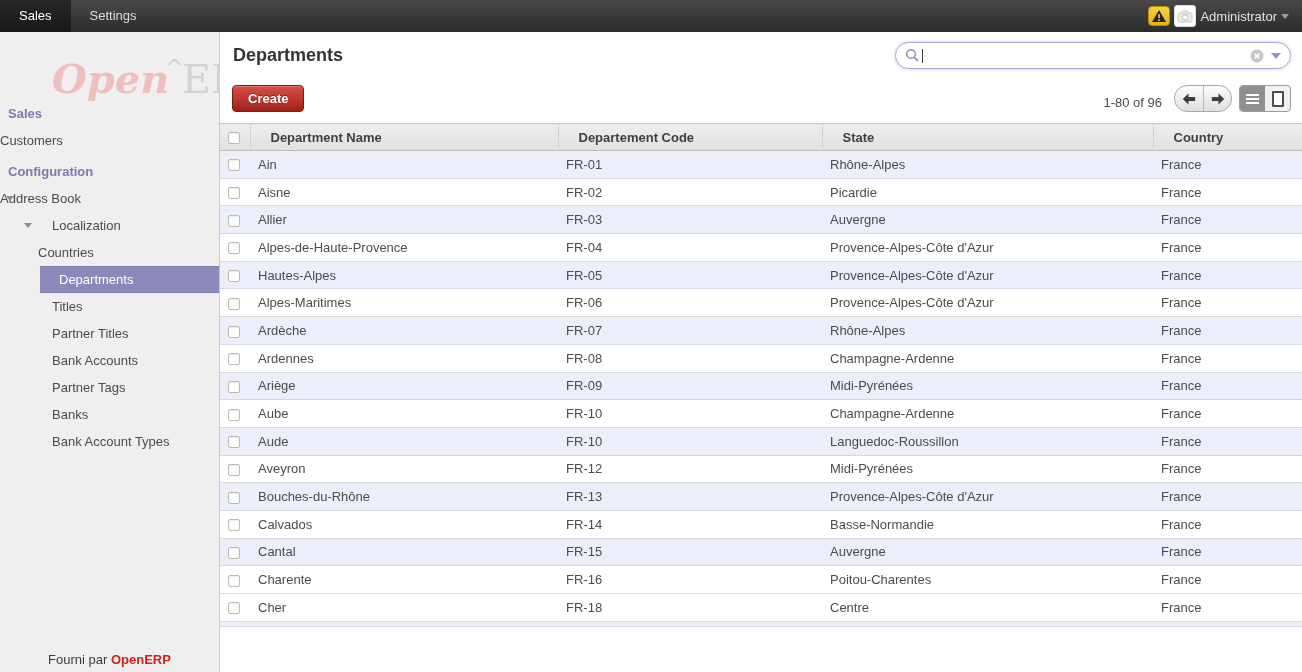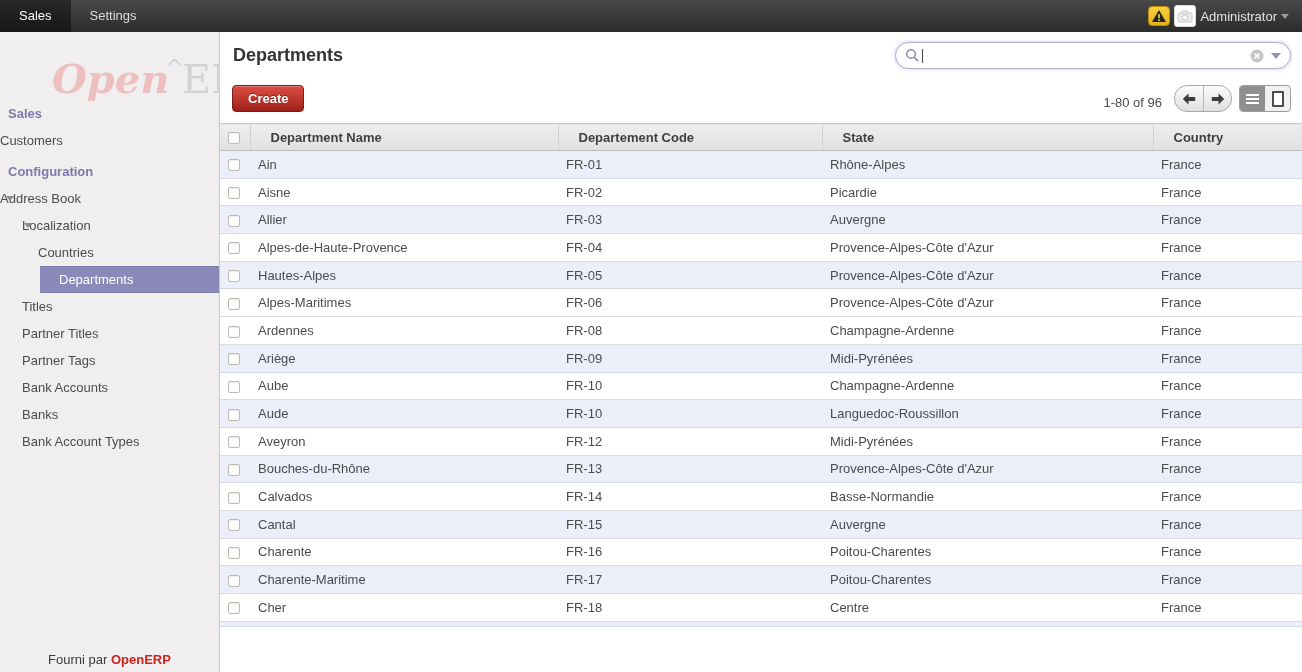--- a/index.html
+++ b/index.html
@@ -22,21 +22,21 @@
   .content { flex:1; background:#fff; min-width:0; }
 
   
   .logo { padding:10px 0 2px 8px; height:64px; font-family:"DejaVu Serif", serif; font-size:40px; line-height:52px; white-space:nowrap; cursor:default;margin-left:44px; }
   .logo .open { font-style:italic; font-weight:bold; color:#eebfbf; }
   .logo .ant { color:#d2cfcf; font-size:22px; vertical-align:18px; margin-left:-4px; letter-spacing:-2px; }
   .logo .erp { color:#d5d2d2; letter-spacing:0px; }
   .nav-heading { color:#7c7bad; font-weight:bold; font-size:13px; padding-left:8px; line-height:26px; margin-top:5px; cursor:default; }
   .nav-item { position:relative; line-height:27px; font-size:13px; color:#4c4c4c; cursor:pointer; white-space:nowrap; }
   .ind1 { }
-  .ind2 { padding-left:22px; }
+  .ind2 { padding-left:52px; }
   .ind3 { padding-left:38px; }
   .tree-caret { position:absolute; top:11px; width:0; height:0; border-left:4px solid transparent; border-right:4px solid transparent; border-top:5px solid #8d8d8d; }
   .ind1 > .tree-caret { left:6px; }
   .ind2 > .tree-caret { left:24px; }
   .nav-item.selected { background:#8a89ba; color:#fff; margin-left:40px; padding-left:19px; border-top:1px solid #7d7cab; border-bottom:1px solid #7d7cab; line-height:25px; }
   .sidebar-footer { position:absolute; bottom:5px; left:0; right:0; text-align:center; font-size:13px; color:#3c3c3c; cursor:default; }
   .sidebar-footer .brand { color:#d0211c; font-weight:bold; cursor:pointer; }
 
   
   .content-top { position:relative; height:91px; background:#fff; }
@@ -103,22 +103,22 @@
     <div>
         <div class="nav-heading">Sales</div>
         <div class="nav-item ind1"><span>Customers</span></div>
         <div class="nav-heading">Configuration</div>
         <div class="nav-item ind1"><span class="tree-caret"></span><span>Address Book</span></div>
         <div class="nav-item ind2"><span class="tree-caret"></span><span>Localization</span></div>
         <div class="nav-item ind3"><span>Countries</span></div>
         <div class="nav-item ind3 selected"><span>Departments</span></div>
         <div class="nav-item ind2"><span>Titles</span></div>
         <div class="nav-item ind2"><span>Partner Titles</span></div>
+        <div class="nav-item ind2"><span>Bank Accounts</span></div>
         <div class="nav-item ind2"><span>Partner Tags</span></div>
-        <div class="nav-item ind2"><span>Bank Accounts</span></div>
         <div class="nav-item ind2"><span>Banks</span></div>
         <div class="nav-item ind2"><span>Bank Account Types</span></div>
       </div>
     <div class="sidebar-footer"><span>Fourni par </span><span class="brand">OpenERP</span></div>
   </div>
 
   <div class="content">
     <div class="content-top">
       <div class="page-title">Departments</div>
 
@@ -221,20 +221,27 @@
             <td>Provence-Alpes-Côte d'Azur</td>
             <td>France</td>
           </tr>
           <tr class="even">
             <td class="cbcell"><span class="cb"></span></td>
             <td>Alpes-Maritimes</td>
             <td>FR-06</td>
             <td>Provence-Alpes-Côte d'Azur</td>
             <td>France</td>
           </tr>
+          <tr class="odd">
+            <td class="cbcell"><span class="cb"></span></td>
+            <td>Ardèche</td>
+            <td>FR-07</td>
+            <td>Rhône-Alpes</td>
+            <td>France</td>
+          </tr>
           <tr class="even">
             <td class="cbcell"><span class="cb"></span></td>
             <td>Ardennes</td>
             <td>FR-08</td>
             <td>Champagne-Ardenne</td>
             <td>France</td>
           </tr>
           <tr class="odd">
             <td class="cbcell"><span class="cb"></span></td>
             <td>Ariège</td>
@@ -281,27 +288,20 @@
             <td class="cbcell"><span class="cb"></span></td>
             <td>Cantal</td>
             <td>FR-15</td>
             <td>Auvergne</td>
             <td>France</td>
           </tr>
           <tr class="even">
             <td class="cbcell"><span class="cb"></span></td>
             <td>Charente</td>
             <td>FR-16</td>
-            <td>Poitou-Charentes</td>
-            <td>France</td>
-          </tr>
-          <tr class="odd">
-            <td class="cbcell"><span class="cb"></span></td>
-            <td>Charente-Maritime</td>
-            <td>FR-17</td>
             <td>Poitou-Charentes</td>
             <td>France</td>
           </tr>
           <tr class="even">
             <td class="cbcell"><span class="cb"></span></td>
             <td>Cher</td>
             <td>FR-18</td>
             <td>Centre</td>
             <td>France</td>
           </tr>

